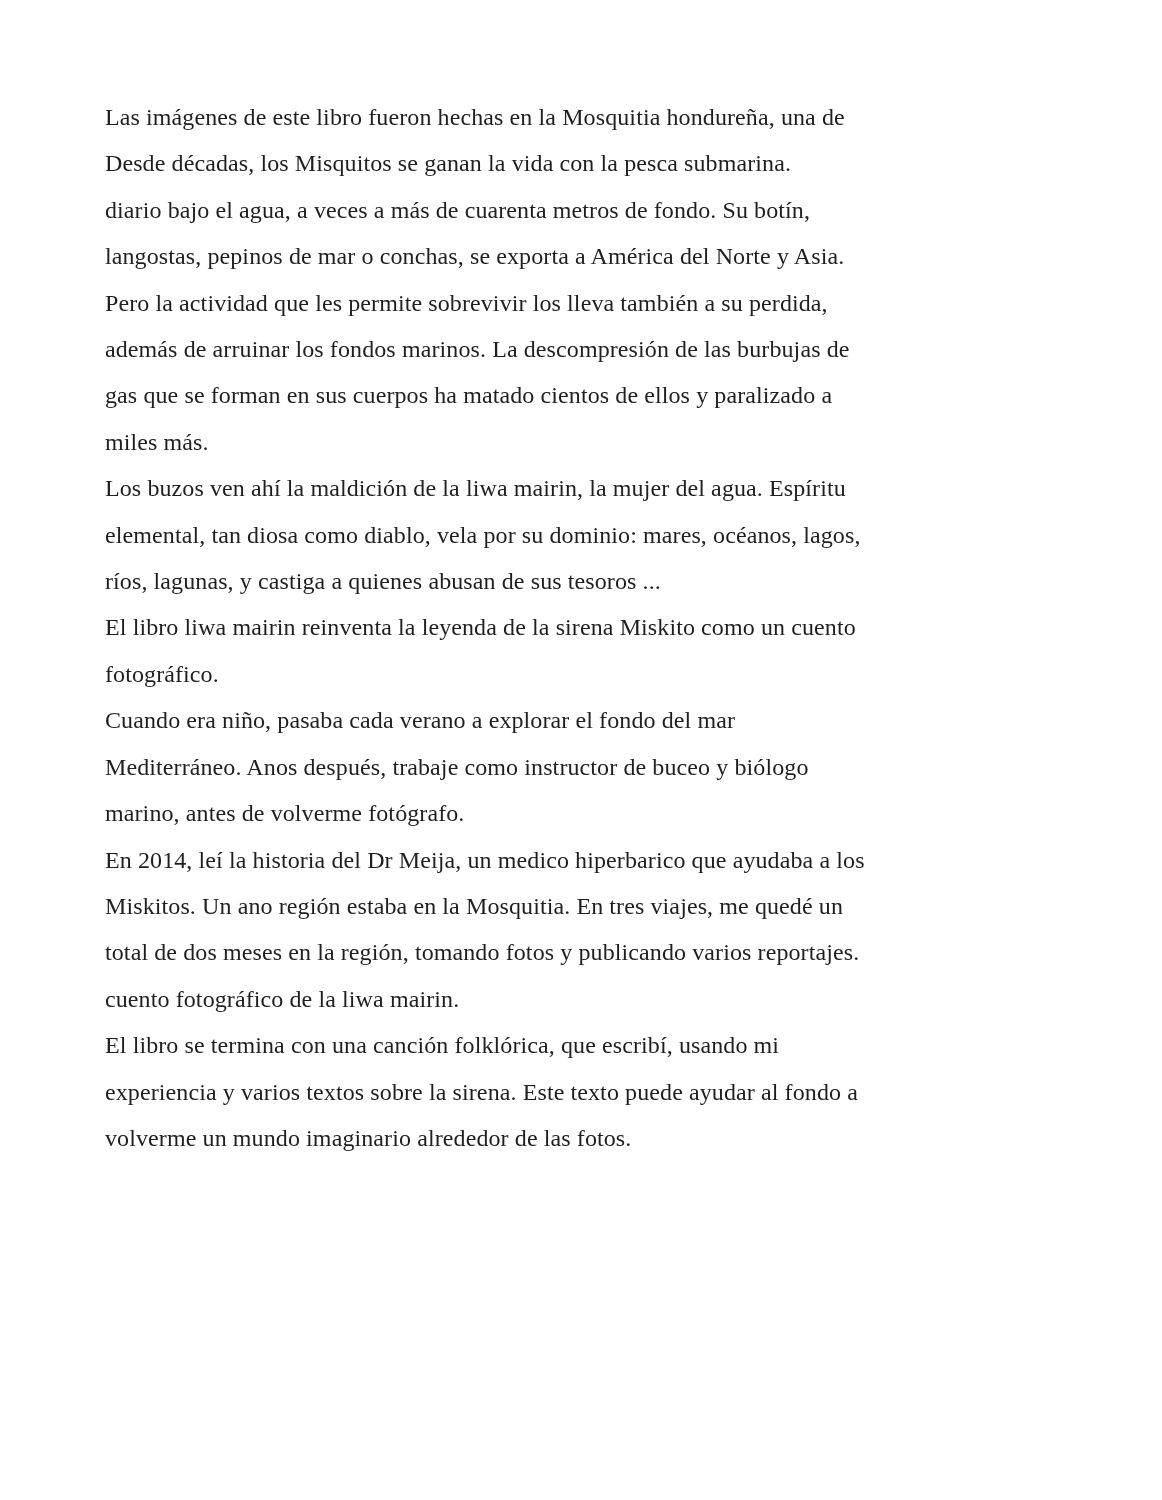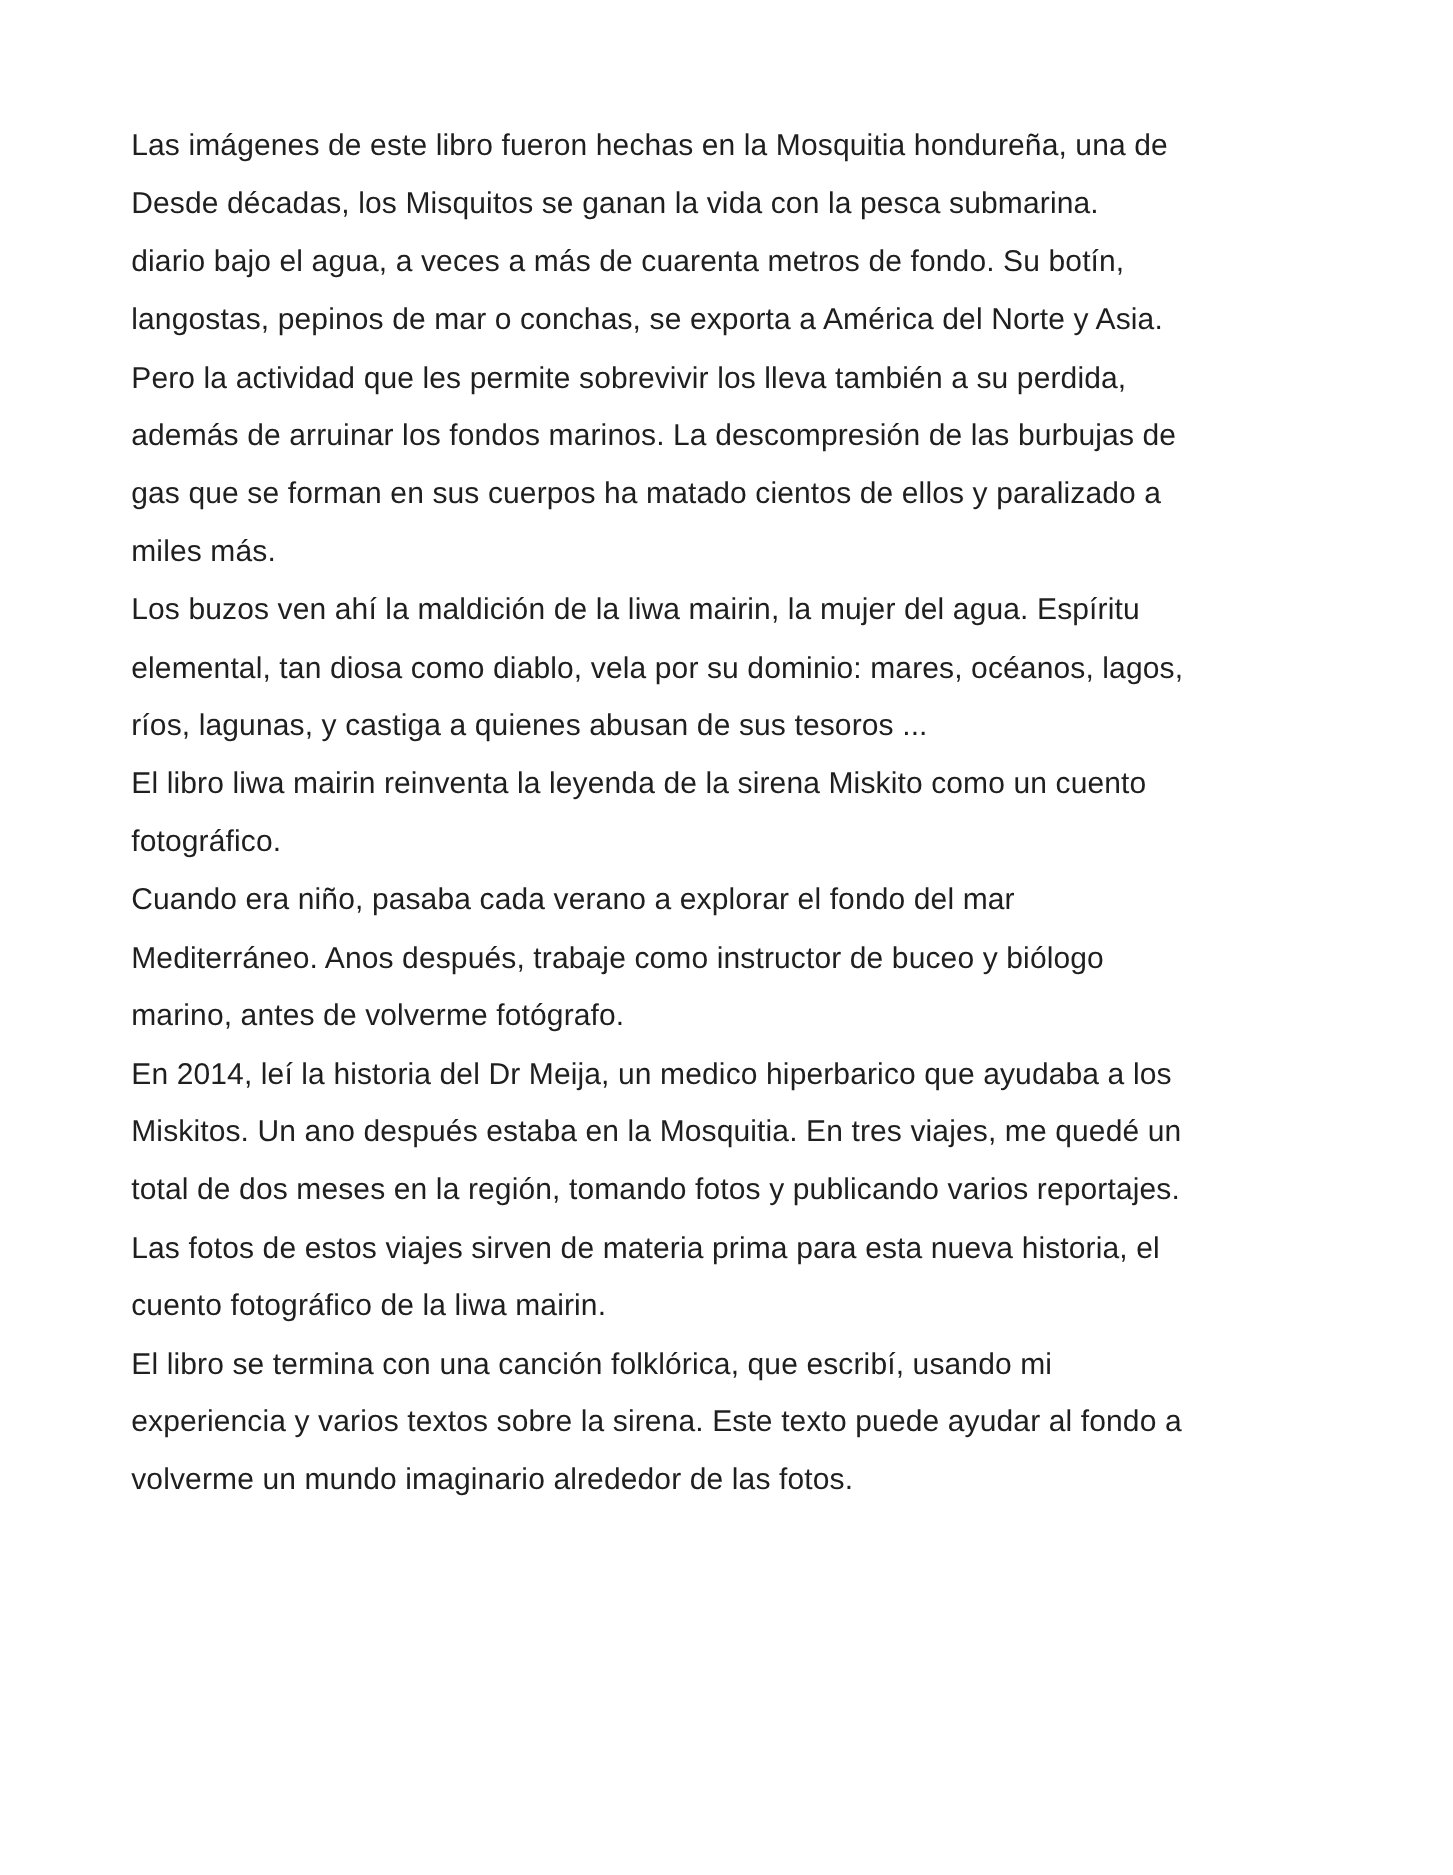--- a/index.html
+++ b/index.html
@@ -6,21 +6,21 @@
     margin: 0;
     padding: 0;
     background: #ffffff;
   }
   .page {
     position: relative;
     width: 1162px;
     height: 1500px;
     background: #ffffff;
     overflow: hidden;
-    font-family: Liberation Sans, sans-serif;
+    font-family: Liberation Serif, serif;
   }
   .text-block {
     position: absolute;
     left: 105px;
     top: 94px;
     width: 960px;
     color: #1f1f1f;
     font-size: 24px;
     line-height: 46.4px;
     letter-spacing: 0.1px;
@@ -45,21 +45,20 @@
     <div class="line">miles más.</div>
     <div class="line">Los buzos ven ahí la maldición de la liwa mairin, la mujer del agua. Espíritu</div>
     <div class="line">elemental, tan diosa como diablo, vela por su dominio: mares, océanos, lagos,</div>
     <div class="line">ríos, lagunas, y castiga a quienes abusan de sus tesoros ...</div>
     <div class="line">El libro liwa mairin reinventa la leyenda de la sirena Miskito como un cuento</div>
     <div class="line">fotográfico.</div>
     <div class="line">Cuando era niño, pasaba cada verano a explorar el fondo del mar</div>
     <div class="line">Mediterráneo. Anos después, trabaje como instructor de buceo y biólogo</div>
     <div class="line">marino, antes de volverme fotógrafo.</div>
     <div class="line">En 2014, leí la historia del Dr Meija, un medico hiperbarico que ayudaba a los</div>
-    <div class="line">Miskitos. Un ano después estaba en la Mosquitia. En tres viajes, me quedé un</div>
+    <div class="line">Miskitos. Un ano región estaba en la Mosquitia. En tres viajes, me quedé un</div>
     <div class="line">total de dos meses en la región, tomando fotos y publicando varios reportajes.</div>
-    <div class="line">Las fotos de estos viajes sirven de materia prima para esta nueva historia, el</div>
     <div class="line">cuento fotográfico de la liwa mairin.</div>
     <div class="line">El libro se termina con una canción folklórica, que escribí, usando mi</div>
     <div class="line">experiencia y varios textos sobre la sirena. Este texto puede ayudar al fondo a</div>
     <div class="line">volverme un mundo imaginario alrededor de las fotos.</div>
   </div>
 </div>
 
 </body></html>

